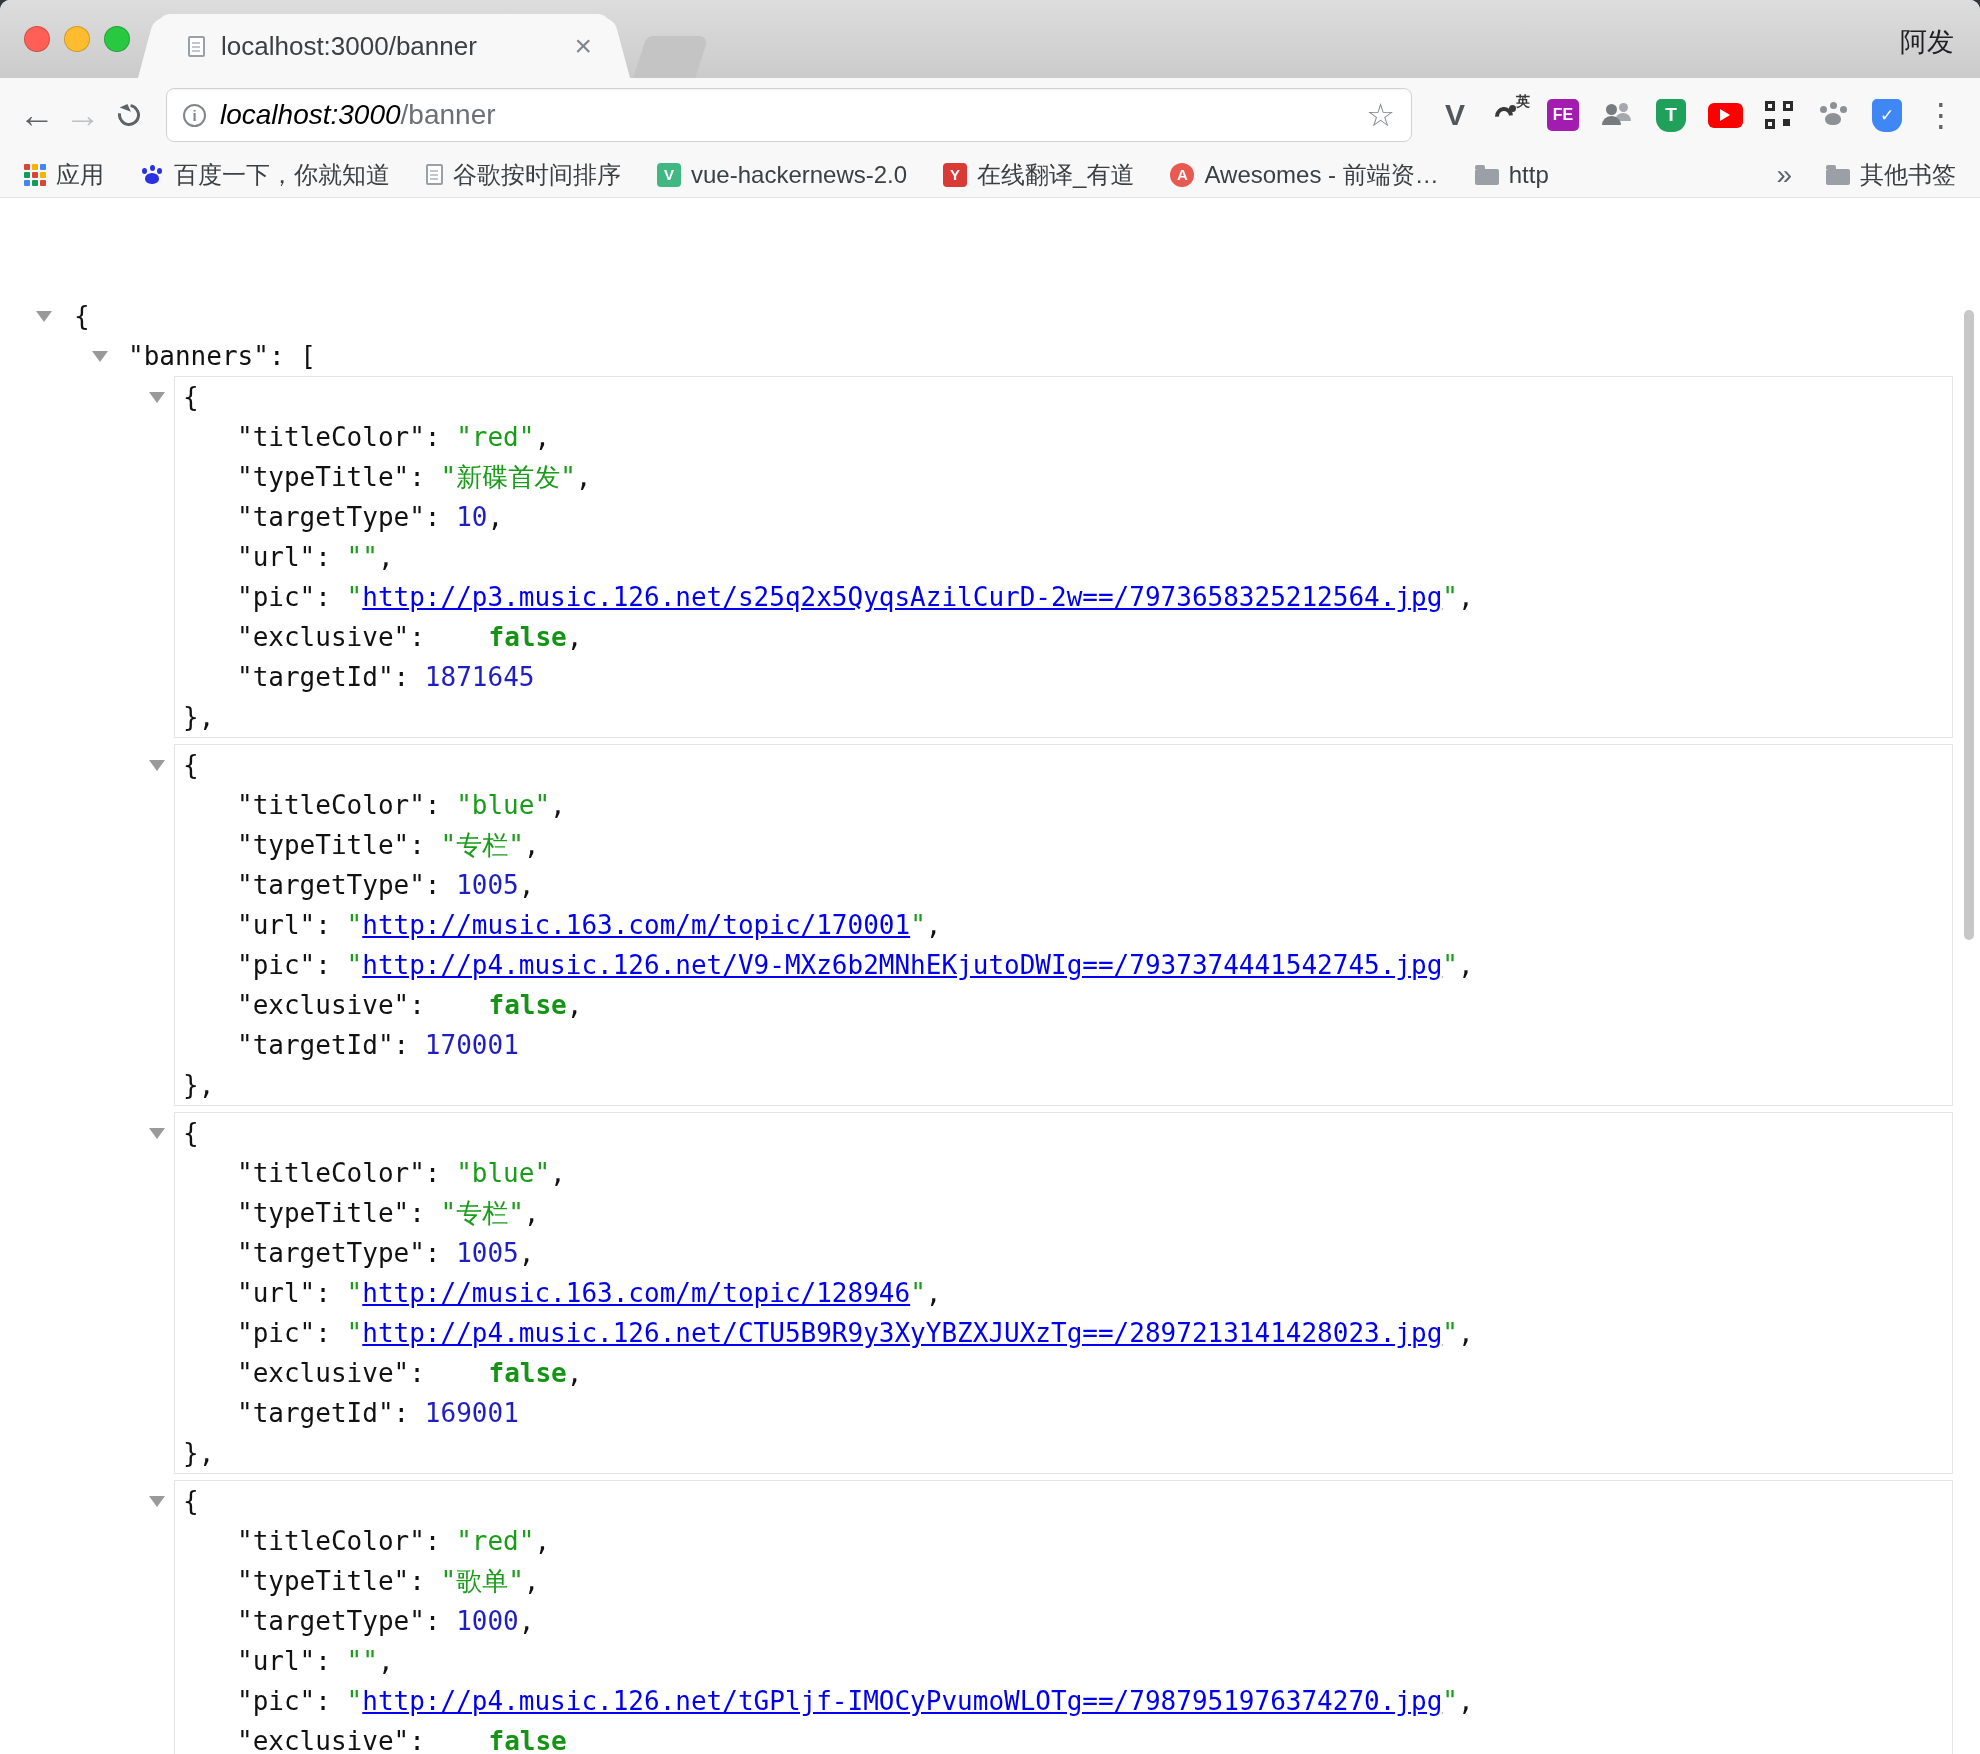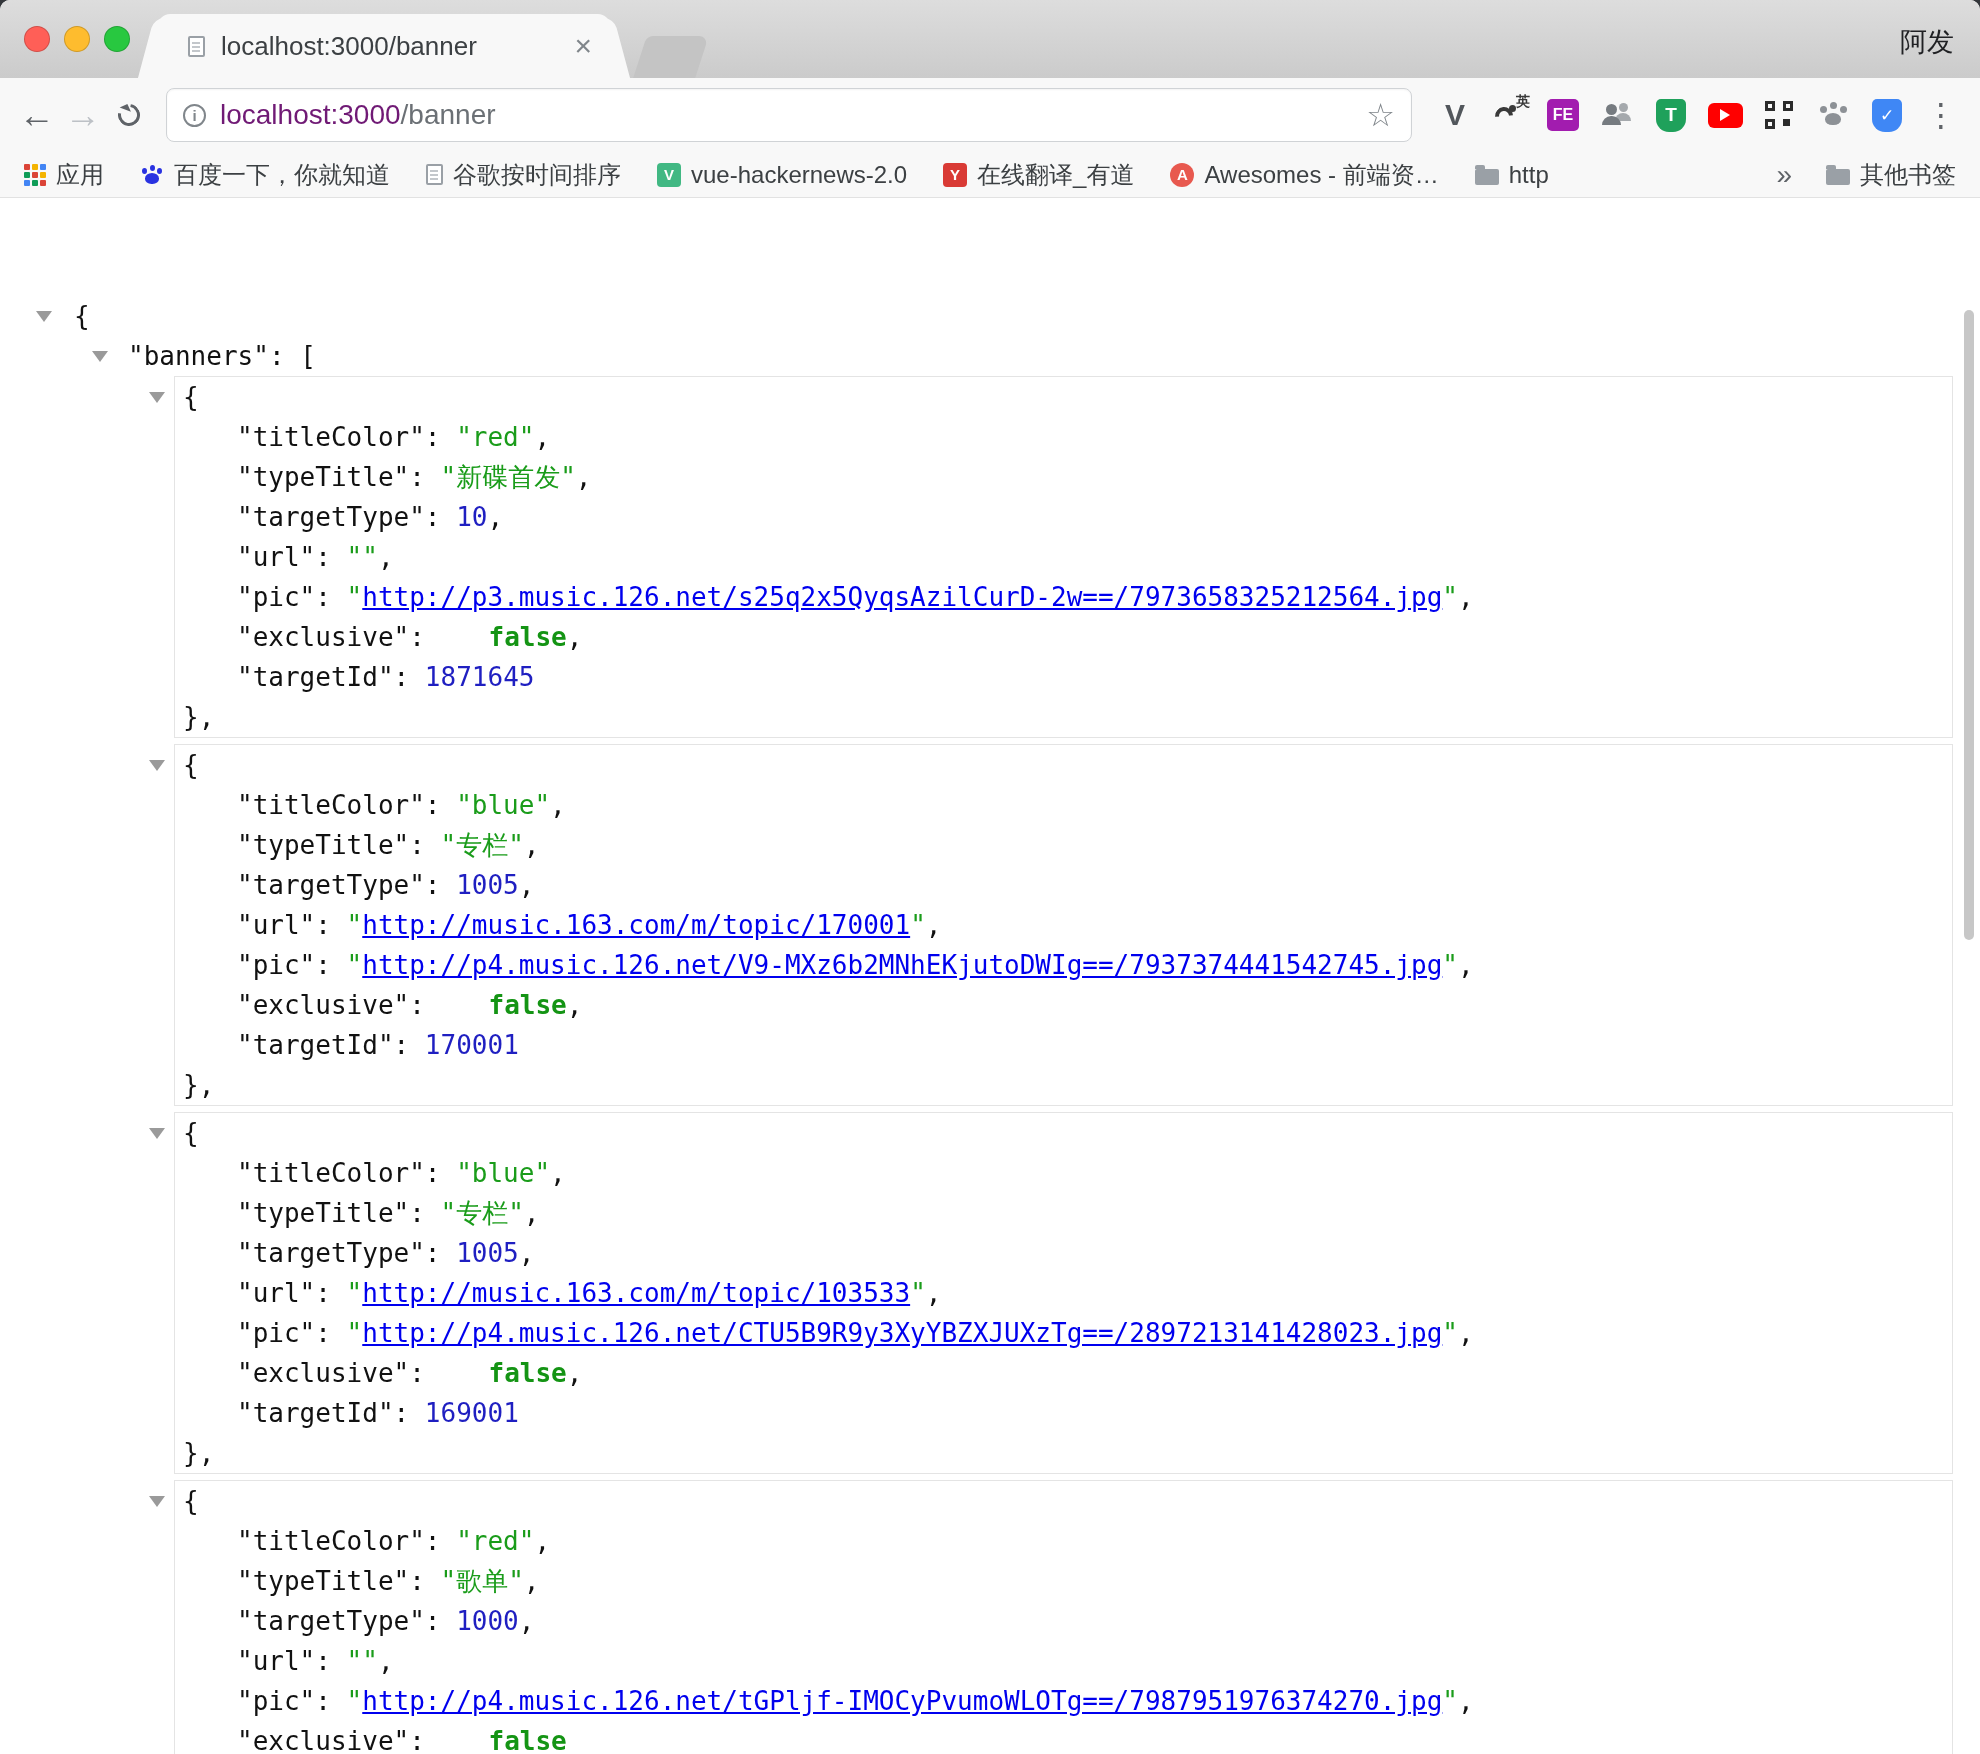--- a/index.html
+++ b/index.html
@@ -27,21 +27,21 @@
   .toolbar{height:74px;background:#f8f8f8;display:flex;align-items:center;padding:0 14px;box-sizing:border-box;}
   .nav-btn{width:46px;height:46px;display:flex;align-items:center;justify-content:center;font-size:36px;color:#5f6368;flex:0 0 auto;}
   .nav-btn.disabled{color:#bdc1c6;}
   .reload-circ{width:22px;height:22px;border:3px solid #5f6368;border-radius:50%;border-top-color:transparent;position:relative;transform:rotate(-35deg);box-sizing:border-box;}
   .reload-circ::after{content:'';position:absolute;top:-8px;right:-3px;border:6px solid transparent;border-bottom-color:#5f6368;transform:rotate(55deg);}
   .omnibox{flex:1;height:54px;background:#fff;border:1px solid #d0d3d6;border-radius:8px;display:flex;align-items:center;
     margin:0 14px;padding:0 16px;box-sizing:border-box;box-shadow:inset 0 1px 2px rgba(0,0,0,.05);}
   .info-ic{width:23px;height:23px;border:2px solid #80868b;border-radius:50%;color:#80868b;font-size:15px;font-weight:bold;
     display:flex;align-items:center;justify-content:center;box-sizing:border-box;flex:0 0 auto;}
   .url{margin-left:14px;font-size:28px;white-space:nowrap;}
-  .url-host{color:#701a75;}.url-path{color:#6b7075;}
+  .url-host{color:#000000;font-style:italic;}.url-path{color:#6b7075;}
   .ospacer{flex:1;}
   .star{font-size:32px;color:#80868b;line-height:1;}
   .ext-btn{width:50px;height:50px;display:flex;align-items:center;justify-content:center;margin-left:4px;flex:0 0 auto;position:relative;}
   .ext-v{font-size:30px;font-weight:bold;color:#52575c;}
   .crane{position:relative;width:36px;height:36px;}
   .crane .arc{position:absolute;left:4px;top:10px;width:18px;height:18px;border:4px solid #3a3a3a;border-radius:50%;
     border-bottom-color:transparent;border-right-color:transparent;transform:rotate(40deg);box-sizing:border-box;}
   .crane .head{position:absolute;left:18px;top:8px;width:7px;height:7px;border-radius:50%;background:#3a3a3a;}
   .crane .badge{position:absolute;right:-3px;top:-4px;font-size:14px;color:#3a3a3a;font-weight:bold;}
   .fe{width:32px;height:32px;border-radius:5px;background:#a21caf;color:#fff;font-weight:bold;font-size:16px;display:flex;align-items:center;justify-content:center;}
@@ -292,21 +292,21 @@
           <div class="jline ind3"><span class="tok key">"pic"</span><span class="tok pun">: </span><span class="tok str">"</span><a class="tok lnk">http://p4.music.126.net/V9-MXz6b2MNhEKjutoDWIg==/7937374441542745.jpg</a><span class="tok str">"</span><span class="tok pun">,</span></div>
           <div class="jline ind3"><span class="tok key">"exclusive"</span><span class="tok pun">: </span><span class="tok bool">false</span><span class="tok pun">,</span></div>
           <div class="jline ind3"><span class="tok key">"targetId"</span><span class="tok pun">: </span><span class="tok num">170001</span></div>
           <div class="jline ind2"><span class="tok pun">},</span></div>
         </div>
         <div class="objbox">
           <div class="jline ind2"><span class="tri"></span><span class="tok pun">{</span></div>
           <div class="jline ind3"><span class="tok key">"titleColor"</span><span class="tok pun">: </span><span class="tok str">"blue"</span><span class="tok pun">,</span></div>
           <div class="jline ind3"><span class="tok key">"typeTitle"</span><span class="tok pun">: </span><span class="tok str">"专栏"</span><span class="tok pun">,</span></div>
           <div class="jline ind3"><span class="tok key">"targetType"</span><span class="tok pun">: </span><span class="tok num">1005</span><span class="tok pun">,</span></div>
-          <div class="jline ind3"><span class="tok key">"url"</span><span class="tok pun">: </span><span class="tok str">"</span><a class="tok lnk">http://music.163.com/m/topic/103533</a><span class="tok str">"</span><span class="tok pun">,</span></div>
+          <div class="jline ind3"><span class="tok key">"url"</span><span class="tok pun">: </span><span class="tok str">"</span><a class="tok lnk">http://music.163.com/m/topic/128946</a><span class="tok str">"</span><span class="tok pun">,</span></div>
           <div class="jline ind3"><span class="tok key">"pic"</span><span class="tok pun">: </span><span class="tok str">"</span><a class="tok lnk">http://p4.music.126.net/CTU5B9R9y3XyYBZXJUXzTg==/2897213141428023.jpg</a><span class="tok str">"</span><span class="tok pun">,</span></div>
           <div class="jline ind3"><span class="tok key">"exclusive"</span><span class="tok pun">: </span><span class="tok bool">false</span><span class="tok pun">,</span></div>
           <div class="jline ind3"><span class="tok key">"targetId"</span><span class="tok pun">: </span><span class="tok num">169001</span></div>
           <div class="jline ind2"><span class="tok pun">},</span></div>
         </div>
         <div class="objbox">
           <div class="jline ind2"><span class="tri"></span><span class="tok pun">{</span></div>
           <div class="jline ind3"><span class="tok key">"titleColor"</span><span class="tok pun">: </span><span class="tok str">"red"</span><span class="tok pun">,</span></div>
           <div class="jline ind3"><span class="tok key">"typeTitle"</span><span class="tok pun">: </span><span class="tok str">"歌单"</span><span class="tok pun">,</span></div>
           <div class="jline ind3"><span class="tok key">"targetType"</span><span class="tok pun">: </span><span class="tok num">1000</span><span class="tok pun">,</span></div>

